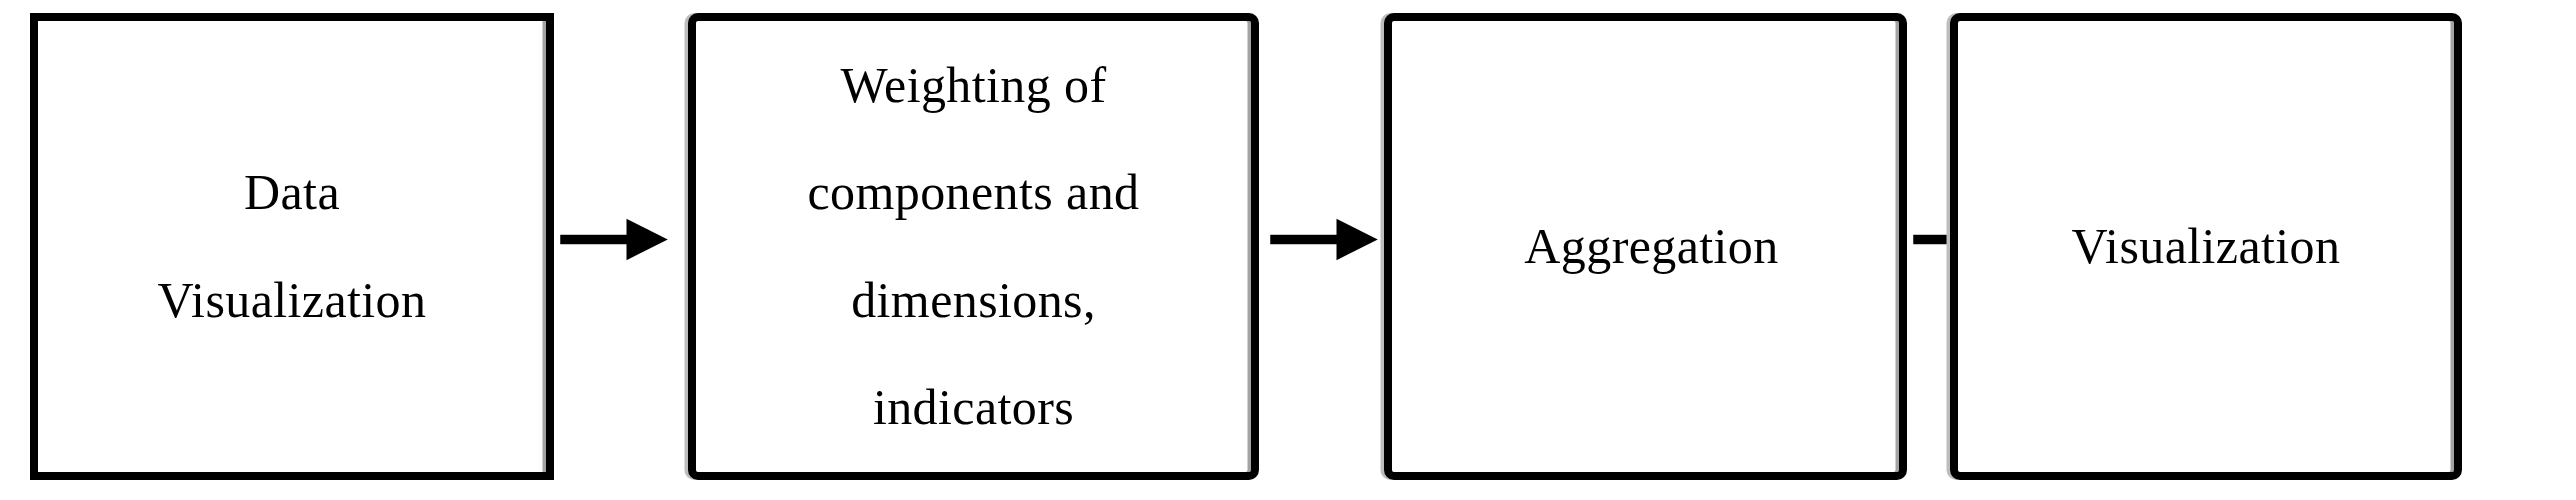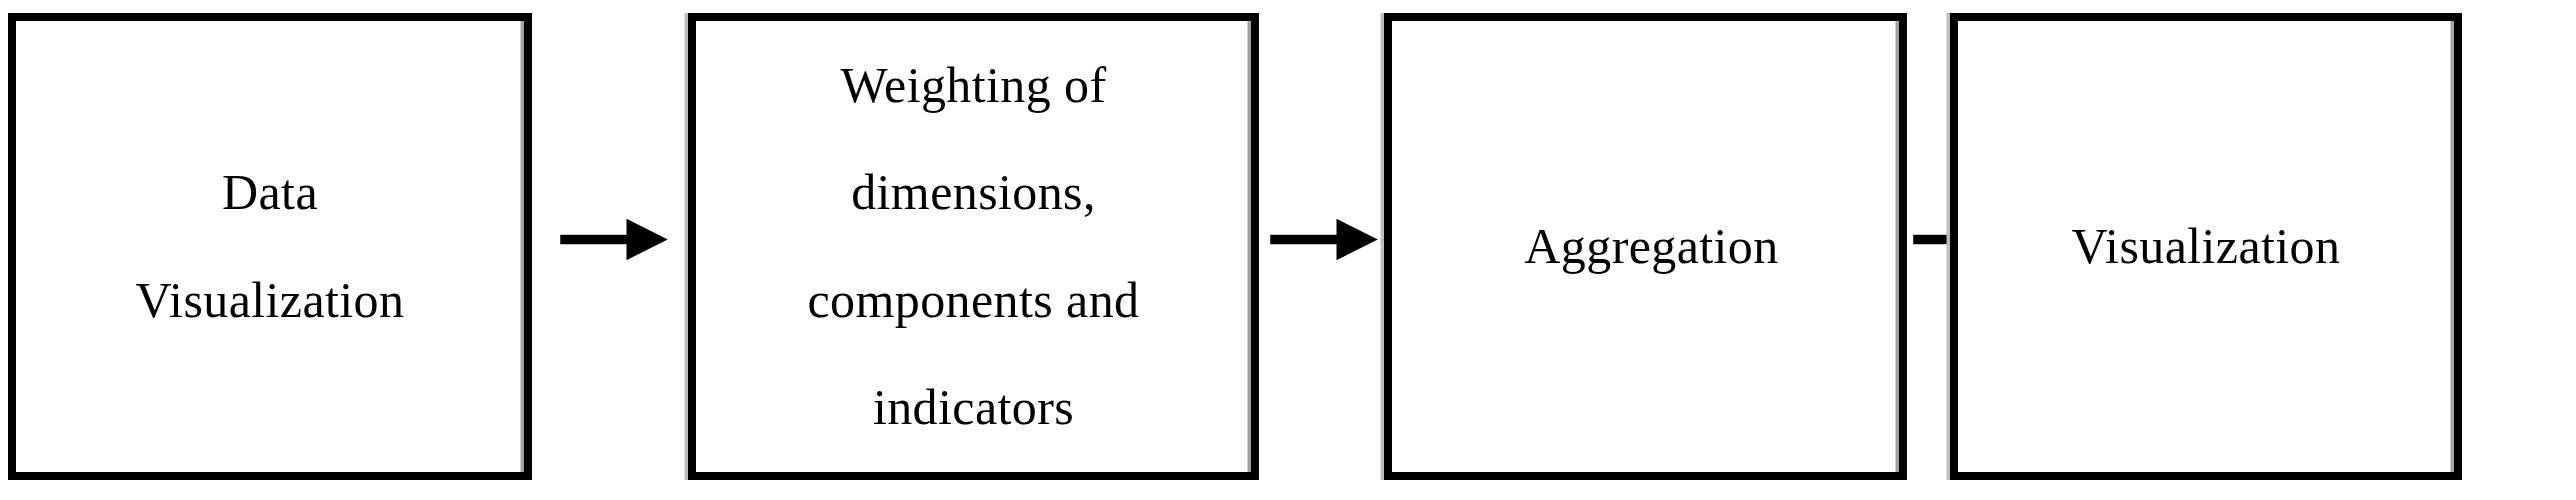--- a/index.html
+++ b/index.html
@@ -24,30 +24,31 @@
     display: flex;
     align-items: center;
     justify-content: center;
     text-align: center;
     
     box-shadow: inset -3.5px 0 0 #a3a3a3;
   }
   .box.gray-left {
     
     box-shadow: -3.5px 0 0 #bdbdbd, inset -3.5px 0 0 #a3a3a3;
+    border-radius: 10px;
   }
   .box-text {
     font-family: "Liberation Serif", "DejaVu Serif", serif;
     font-size: 50px;
     line-height: 2.15;
     color: #000000;
     letter-spacing: 0.4px;
     width: 100%;
   }
-  .box1 { left: 8px;   width: 524px; }
+  .box1 { left: 30px;   width: 524px; }
   .box2 { left: 688px;  width: 571px; }
   .box3 { left: 1384px; width: 523px; padding-left: 12px; }
   .box4 { left: 1950px; width: 512px; }
 
   .arrow {
     position: absolute;
     top: 218px;
     width: 108px;
     height: 43px;
   }
@@ -71,22 +72,22 @@
   <div class="arrow arrow1">
     <svg viewBox="0 0 125 50" xmlns="http://www.w3.org/2000/svg">
       <rect x="0" y="19.5" width="80" height="11" fill="#000000"></rect>
       <polygon points="77,1 77,49 125,25" fill="#000000"></polygon>
     </svg>
   </div>
 
   <div class="box box2 gray-left">
     <div class="box-text">
       <div>Weighting of</div>
+      <div>components and</div>
       <div>dimensions,</div>
-      <div>components and</div>
       <div>indicators</div>
     </div>
   </div>
 
   <div class="arrow arrow2">
     <svg viewBox="0 0 125 50" xmlns="http://www.w3.org/2000/svg">
       <rect x="0" y="19.5" width="80" height="11" fill="#000000"></rect>
       <polygon points="77,1 77,49 125,25" fill="#000000"></polygon>
     </svg>
   </div>

